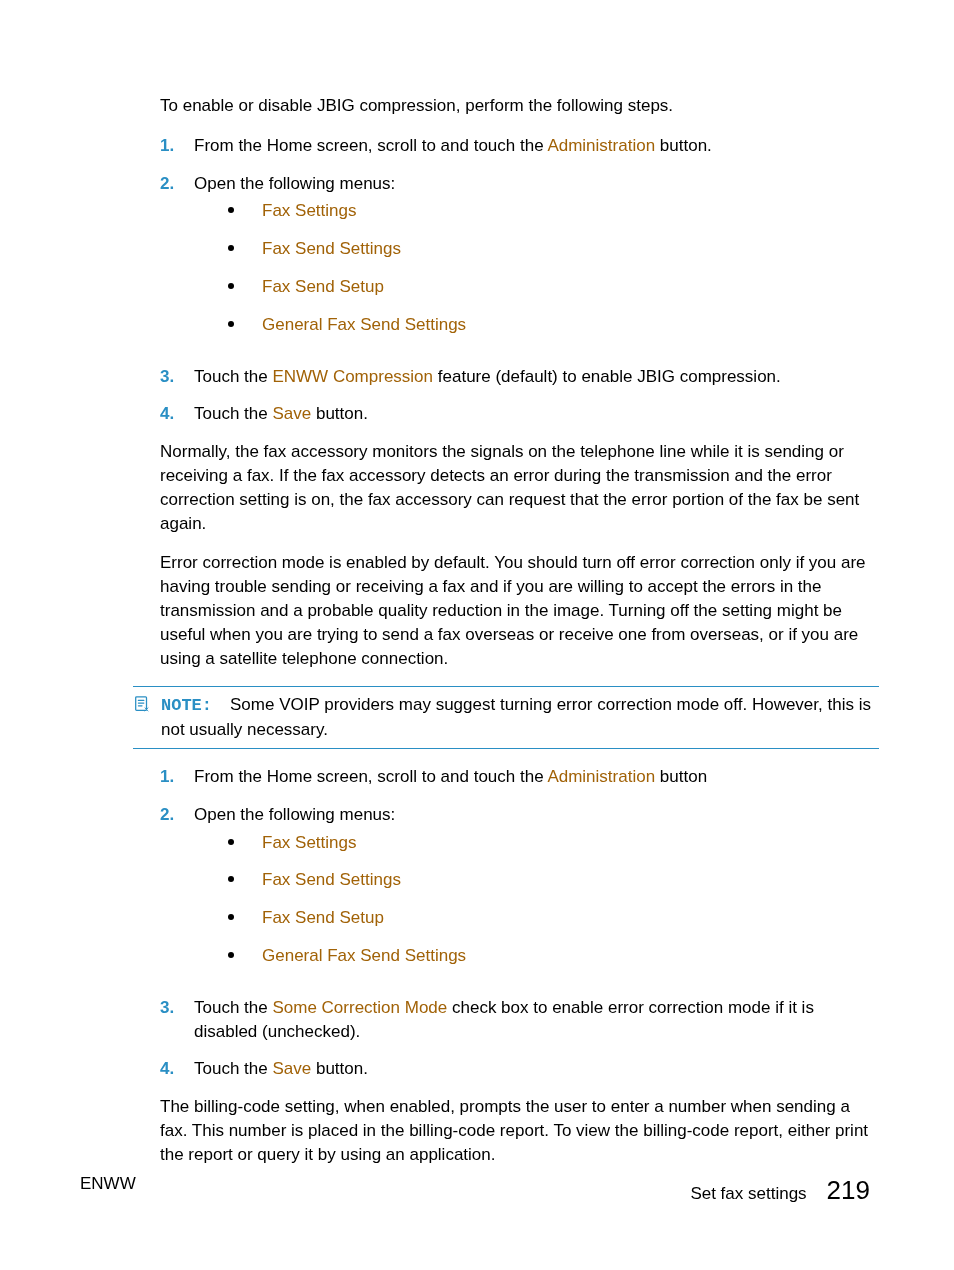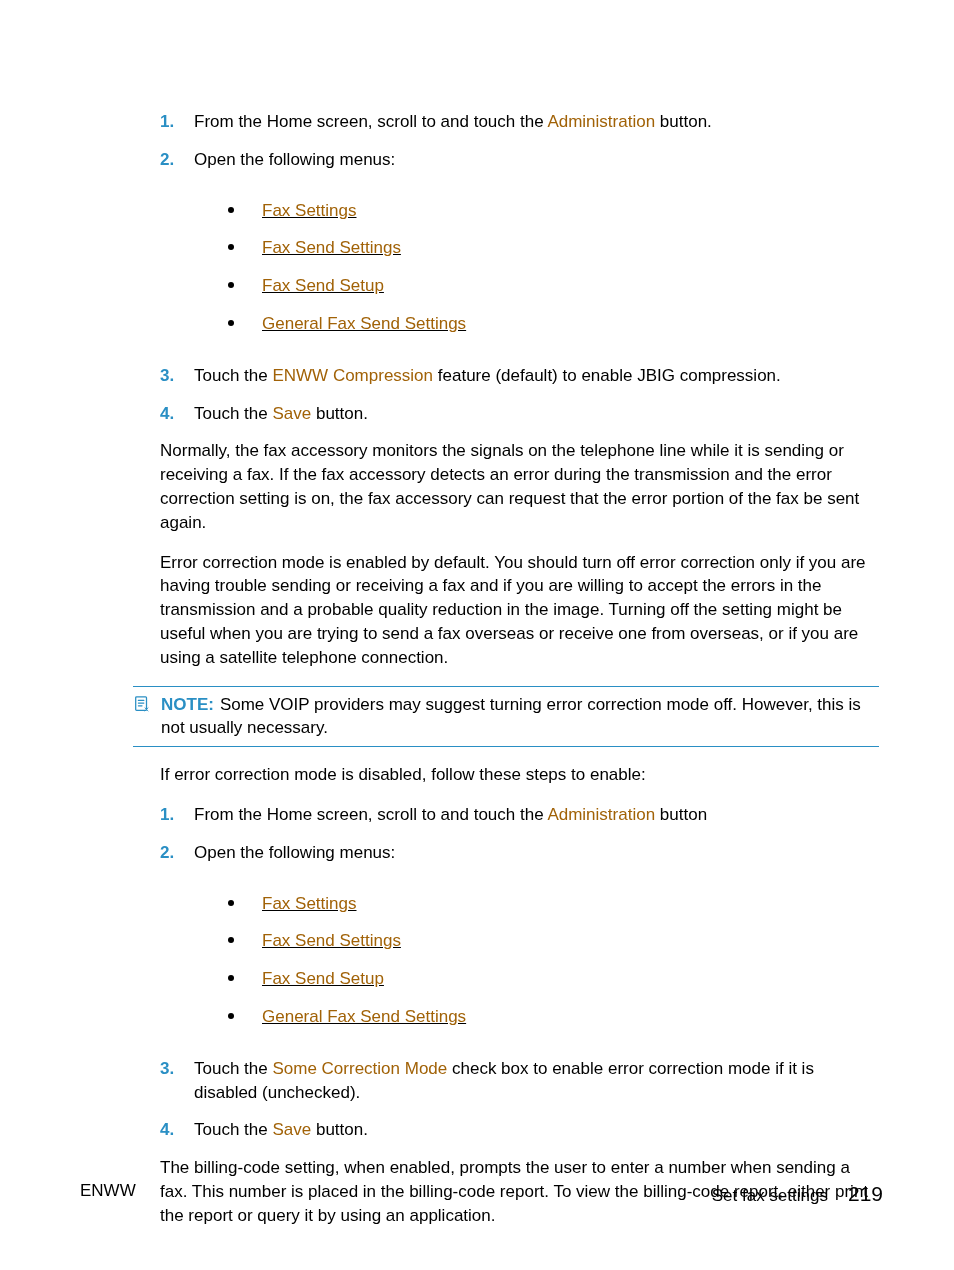--- a/index.html
+++ b/index.html
@@ -30,21 +30,21 @@
     margin-bottom: 14px;
   }
   .ol-num {
     color: #2a8fc4;
     font-weight: bold;
     width: 34px;
     flex-shrink: 0;
     text-align: left;
   }
   .ol-body { flex: 1; }
-  .sub-ul { margin-top: 27px; margin-left: 34px; text-decoration: underline; }
+  .sub-ul { margin-top: 4px; margin-left: 34px; }
   .sub-li {
     position: relative;
     margin-bottom: 14px;
     padding-left: 34px;
   }
   .sub-li .dot {
     position: absolute;
     left: 0;
     top: 8px;
     width: 6px;
@@ -71,41 +71,43 @@
   }
   .note-icon {
     flex-shrink: 0;
     width: 20px;
     margin-top: 2px;
     color: #2a8fc4;
   }
   .note-label {
     color: #2a8fc4;
     font-weight: bold;
-    margin-right: 6px;
+    margin-right: 18px;
+    font-family: Liberation Mono, monospace;
   }
   .note-text { flex: 1; }
   .footer {
     position: absolute;
     left: 80px;
-    right: 71px;
+    right: 84px;
     bottom: 62px;
     display: flex;
     justify-content: space-between;
     font-size: 17px;
   }
   .footer-right { display: flex; align-items: baseline; gap: 20px; }
-  .page-num { font-size: 21px; text-align: center; }
+  .page-num { font-size: 26px; text-align: center; }
 </style>
 </head>
 <body>
 
 <div class="page">
 
   <div class="content-indent">
+    <p>To enable or disable JBIG compression, perform the following steps.</p>
 
     <div class="ol">
       <div class="ol-item">
         <div class="ol-num">1.</div>
         <div class="ol-body"><span>From the Home screen, scroll to and touch the </span><span class="ui">Administration</span><span> button.</span></div>
       </div>
       <div class="ol-item">
         <div class="ol-num">2.</div>
         <div class="ol-body">
           <span>Open the following menus:</span>
@@ -139,21 +141,20 @@
       <svg viewBox="0 0 20 20" width="18" height="18" fill="none" stroke="#2a8fc4" stroke-width="1.4">
         <rect x="3" y="2" width="12" height="15" rx="1"></rect>
         <path d="M6 6h6M6 9h6M6 12h4" stroke-linecap="round"></path>
         <path d="M13 14l4 4M17 14l-4 4" stroke-width="1"></path>
       </svg>
     </span>
     <div class="note-text"><span class="note-label">NOTE:</span><span>Some VOIP providers may suggest turning error correction mode off. However, this is not usually necessary.</span></div>
   </div>
 
   <div class="content-indent">
-    <p>If error correction mode is disabled, follow these steps to enable:</p>
 
     <div class="ol">
       <div class="ol-item">
         <div class="ol-num">1.</div>
         <div class="ol-body"><span>From the Home screen, scroll to and touch the </span><span class="ui">Administration</span><span> button</span></div>
       </div>
       <div class="ol-item">
         <div class="ol-num">2.</div>
         <div class="ol-body">
           <span>Open the following menus:</span>

